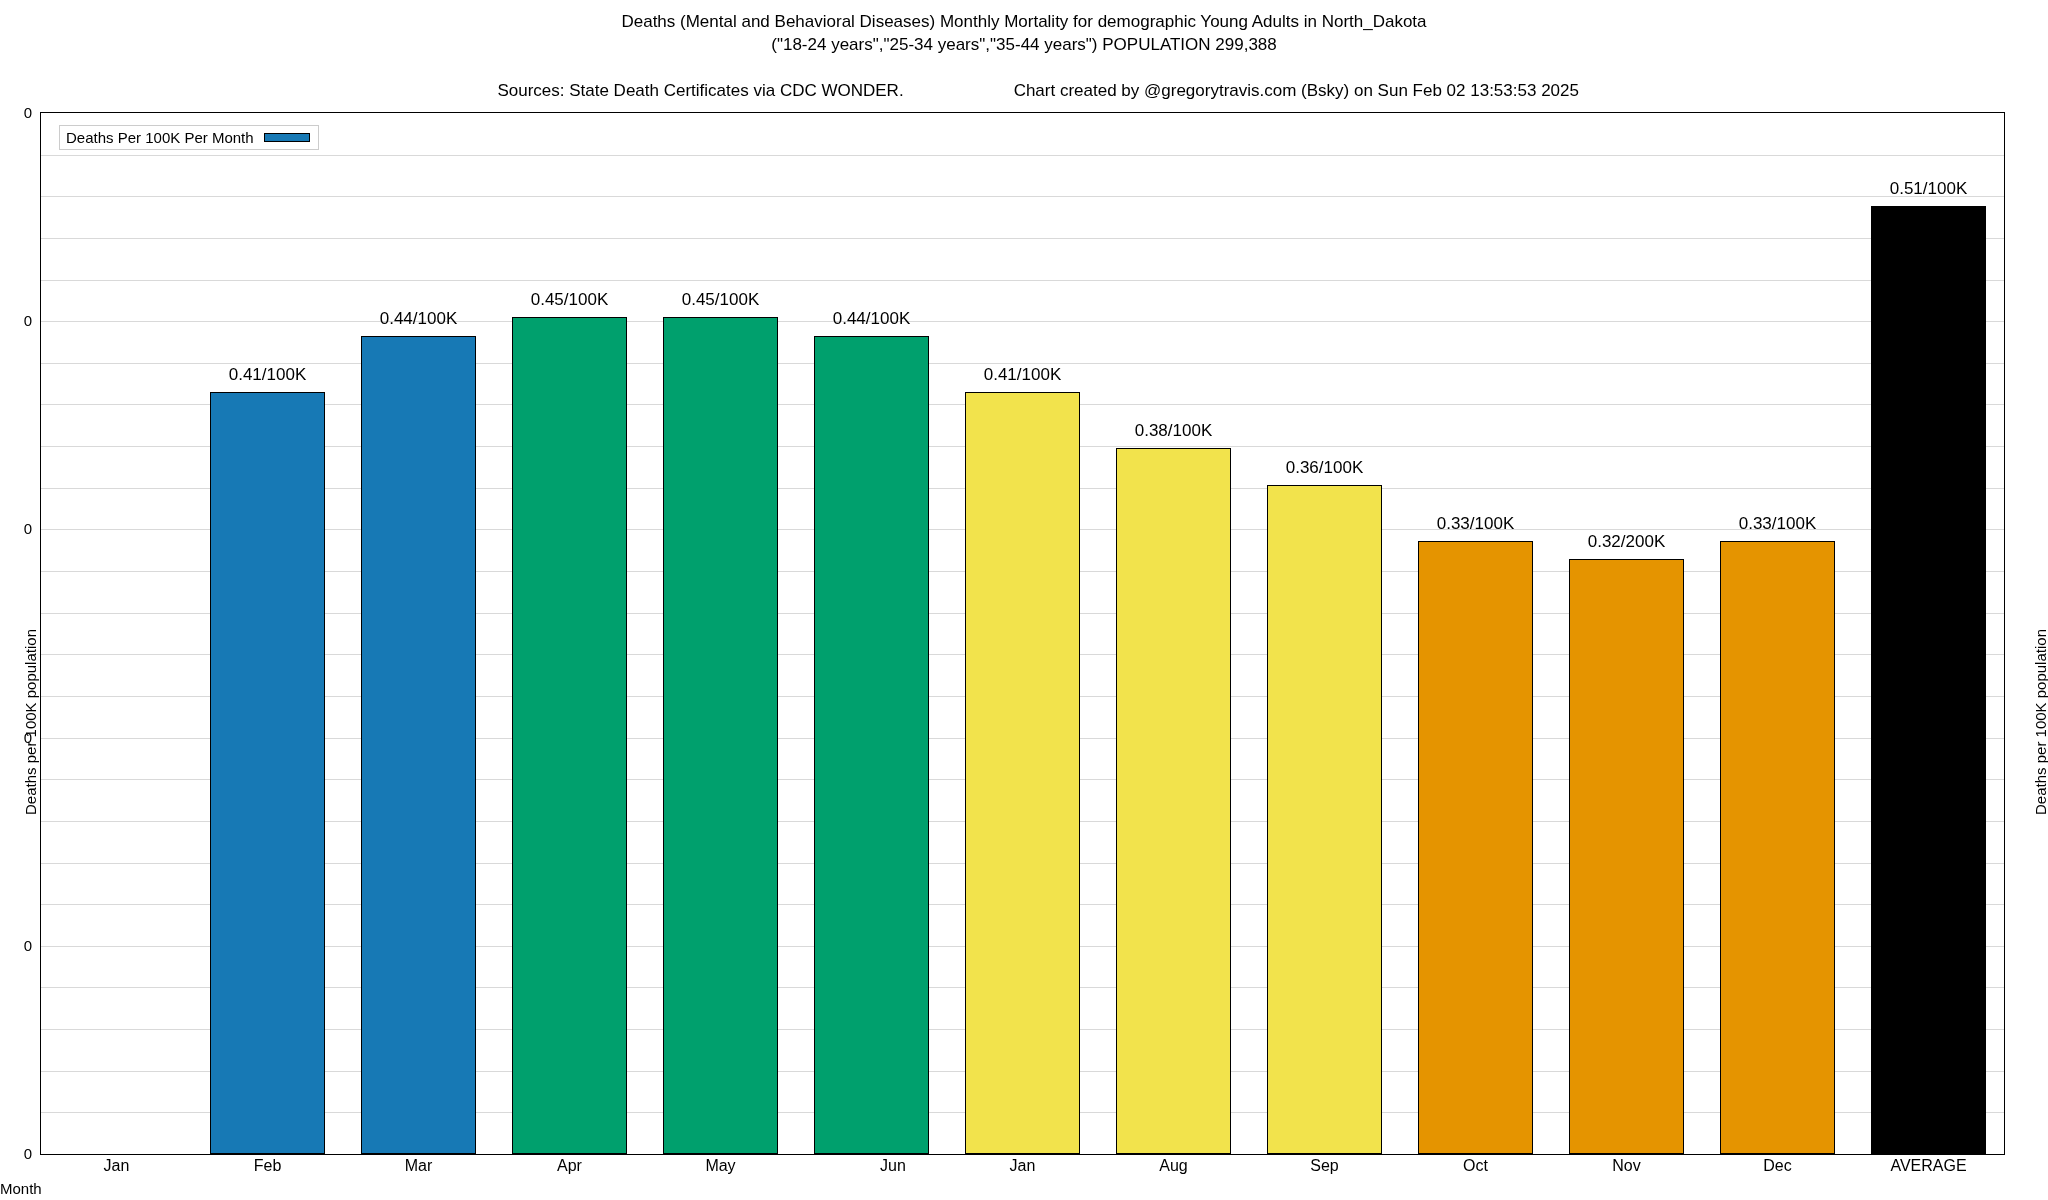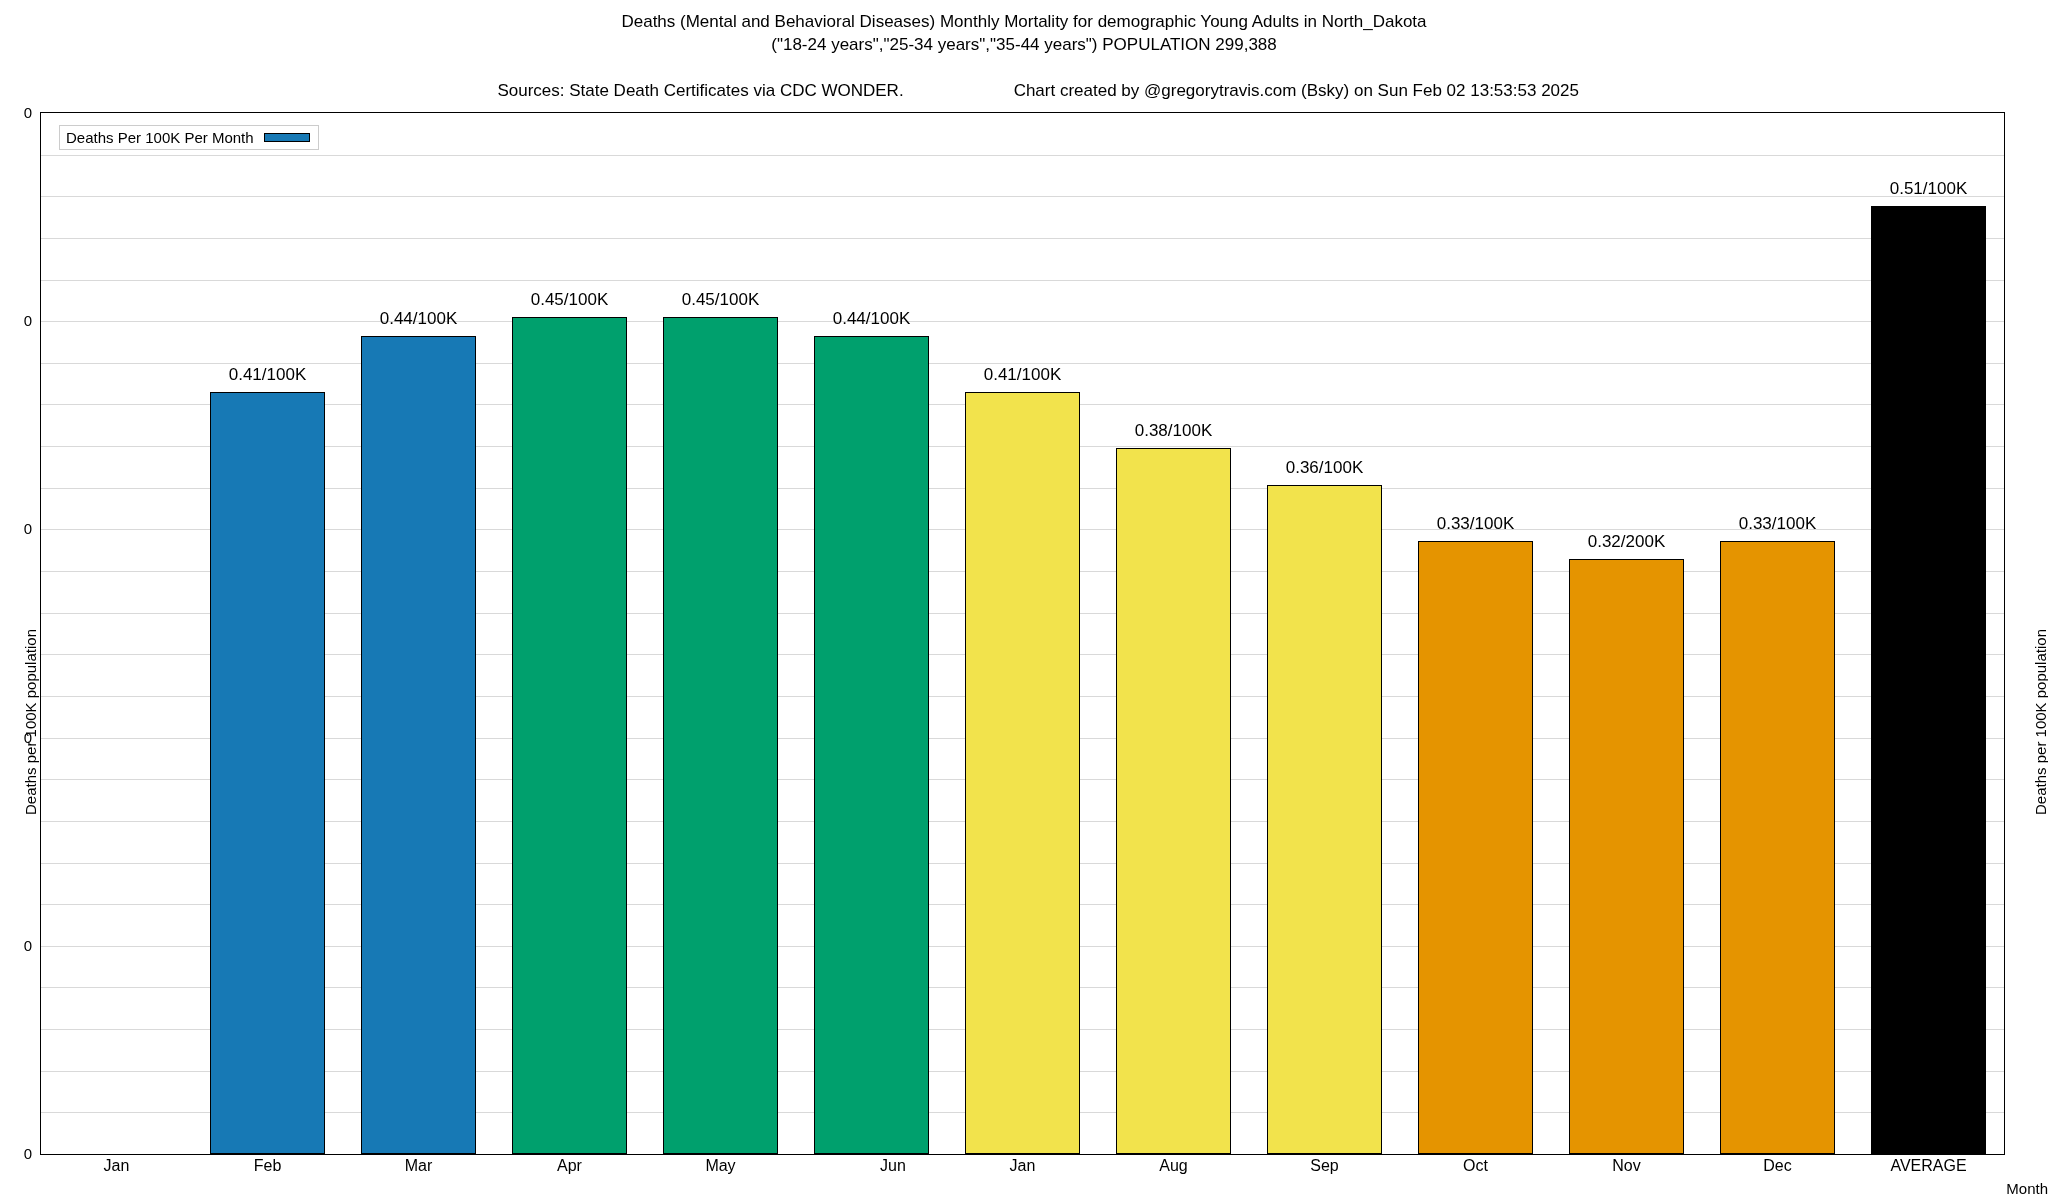--- a/index.html
+++ b/index.html
@@ -138,21 +138,21 @@
     position: absolute;
     text-align: center;
     font-size: 16px;
     top: 0;
   }
   #x-axis-title {
     position: absolute;
     left: 0;
     top: 1180px;
     width: 2048px;
-    text-align: right;
+    text-align: left;
     font-size: 15px;
   }
   .y-axis-title {
     position: absolute;
     font-size: 15px;
     white-space: nowrap;
     transform-origin: 0 0;
   }
   #y-axis-title-left {
     left: 22px;

